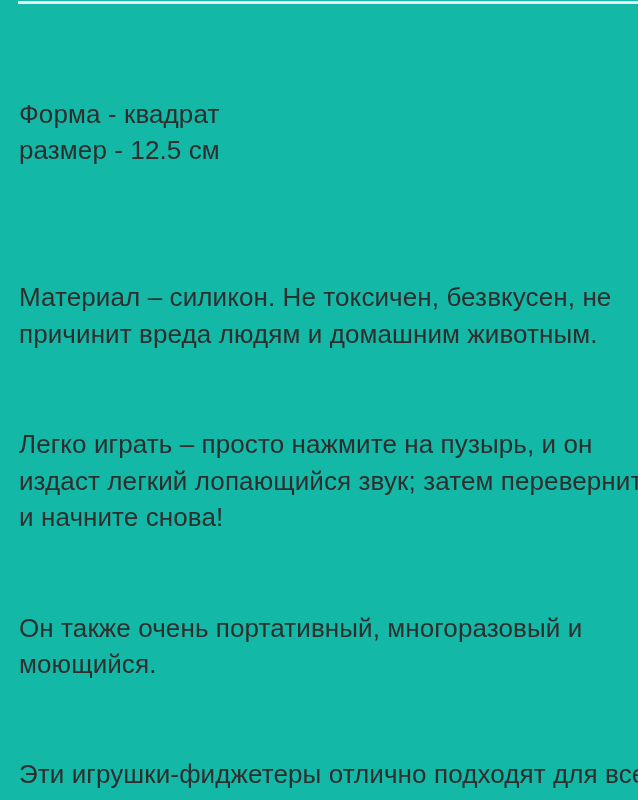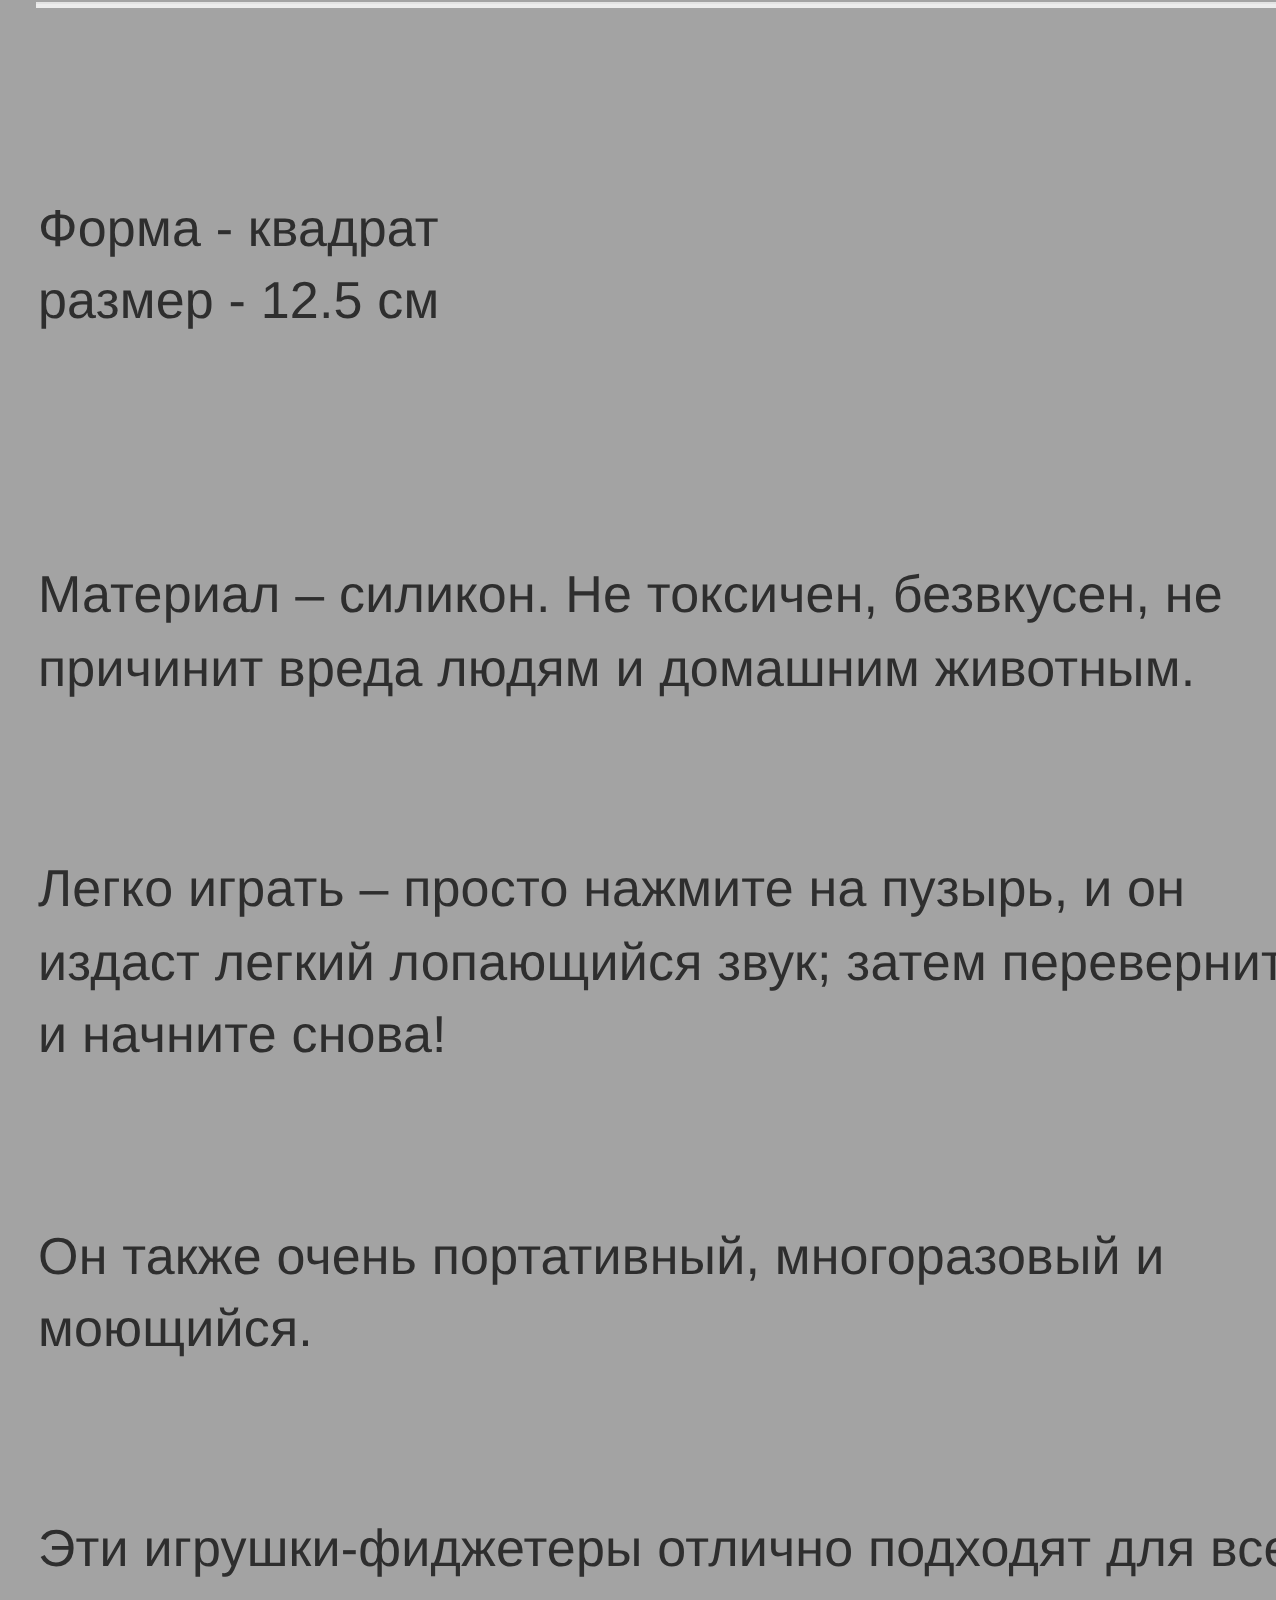--- a/index.html
+++ b/index.html
@@ -11,21 +11,21 @@
     height: 800px;
     overflow: hidden;
     background: #ffffff;
     font-family: "Liberation Sans", sans-serif;
   }
   .page {
     position: relative;
     width: 638px;
     height: 800px;
     overflow: hidden;
-    background: #a3a3a3;
+    background: #14b8a6;
   }
   .top-divider {
     position: absolute;
     top: 1px;
     left: 18px;
     width: 620px;
     height: 3px;
     background: #ececec;
     border-top: 1px solid #e3e3e3;
     box-sizing: border-box;

